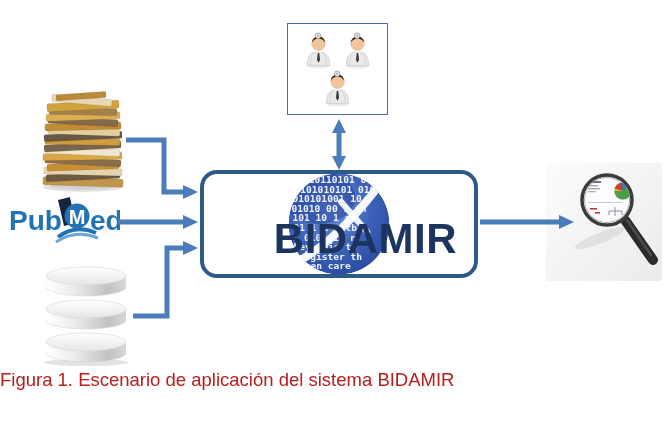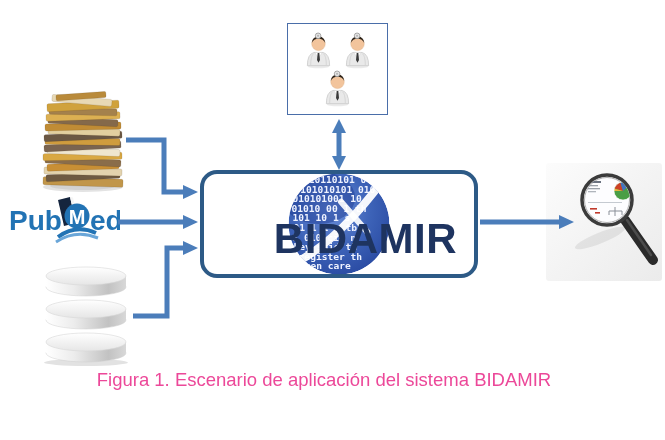--- a/index.html
+++ b/index.html
@@ -22,22 +22,22 @@
     border:4px solid #2d5a86;border-radius:17px;background:#ffffff;overflow:hidden;
   }
   #binary-circle{position:absolute;left:50%;top:50%;transform:translate(-50%,-50%);width:101px;height:101px;}
   #bidamir-label{
     position:absolute;left:0;right:0;top:50%;transform:translateY(-54%);
     text-align:right;font-size:42px;font-weight:bold;color:#1e3460;
     letter-spacing:0.5px;margin:17px;line-height:1;
   }
   
   #figure-caption{
-    left:0;top:369px;width:648px;text-align:center;
-    font-size:18.5px;color:#ec4899;
+    left:0;top:369px;width:648px;text-align:left;
+    font-size:18.5px;color:#b91c1c;
   }
   
   #papers-stack{left:36px;top:86px;width:94px;height:108px;}
   #pubmed-logo{left:8px;top:197px;width:112px;height:48px;}
   #database-stack{left:40px;top:266px;width:92px;height:100px;}
   #magnifier{left:545px;top:162px;width:118px;height:120px;}
   #arrow-layer{left:0;top:0;width:665px;height:440px;pointer-events:none;}
   .bin-row{font-family:"DejaVu Sans Mono",monospace;font-weight:bold;font-size:9.5px;fill:#eef2ff;}
   text.logo{font-family:"Liberation Sans",sans-serif;font-weight:bold;}
 </style>

